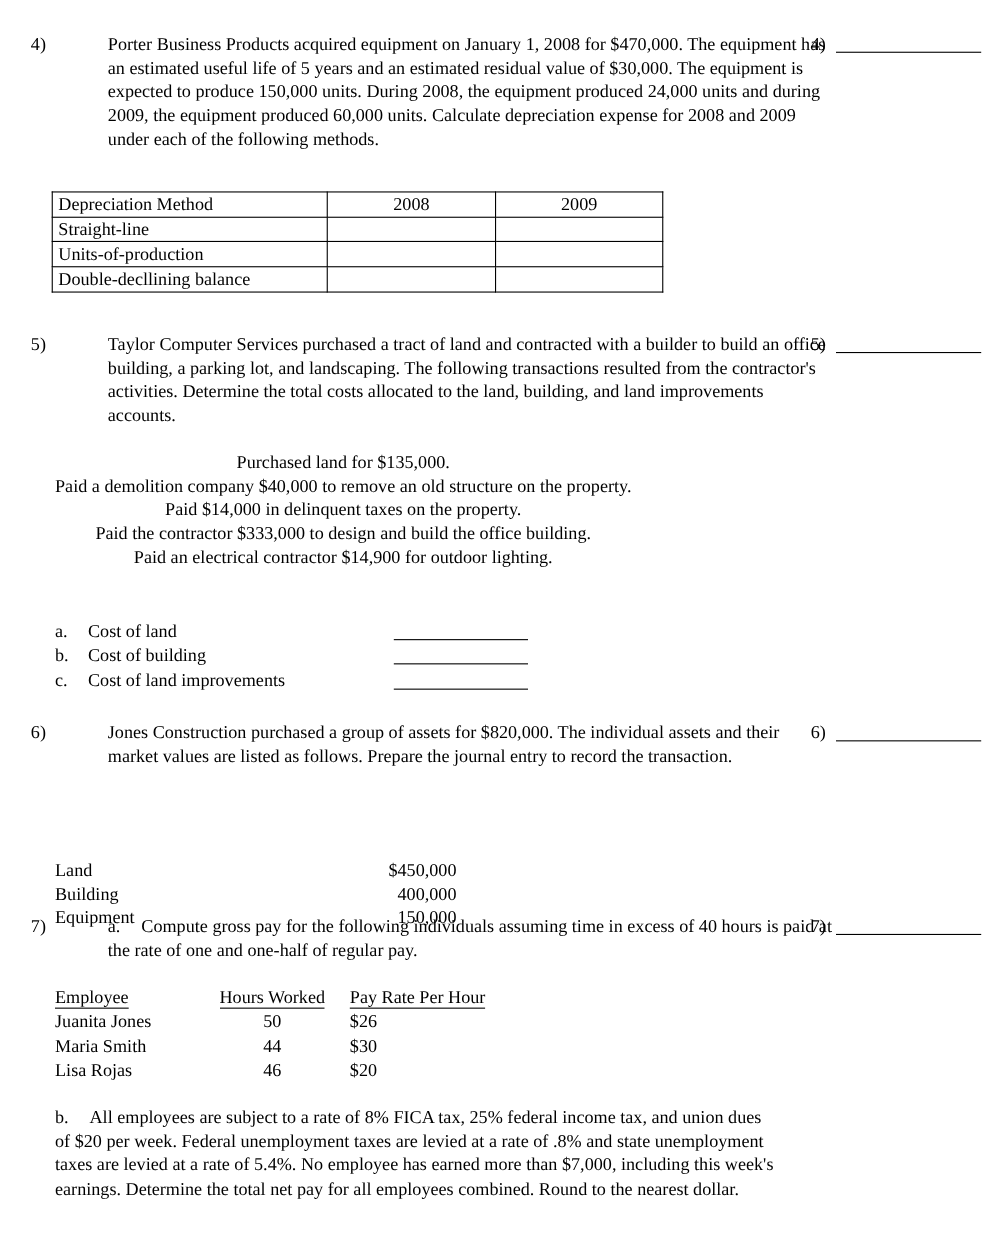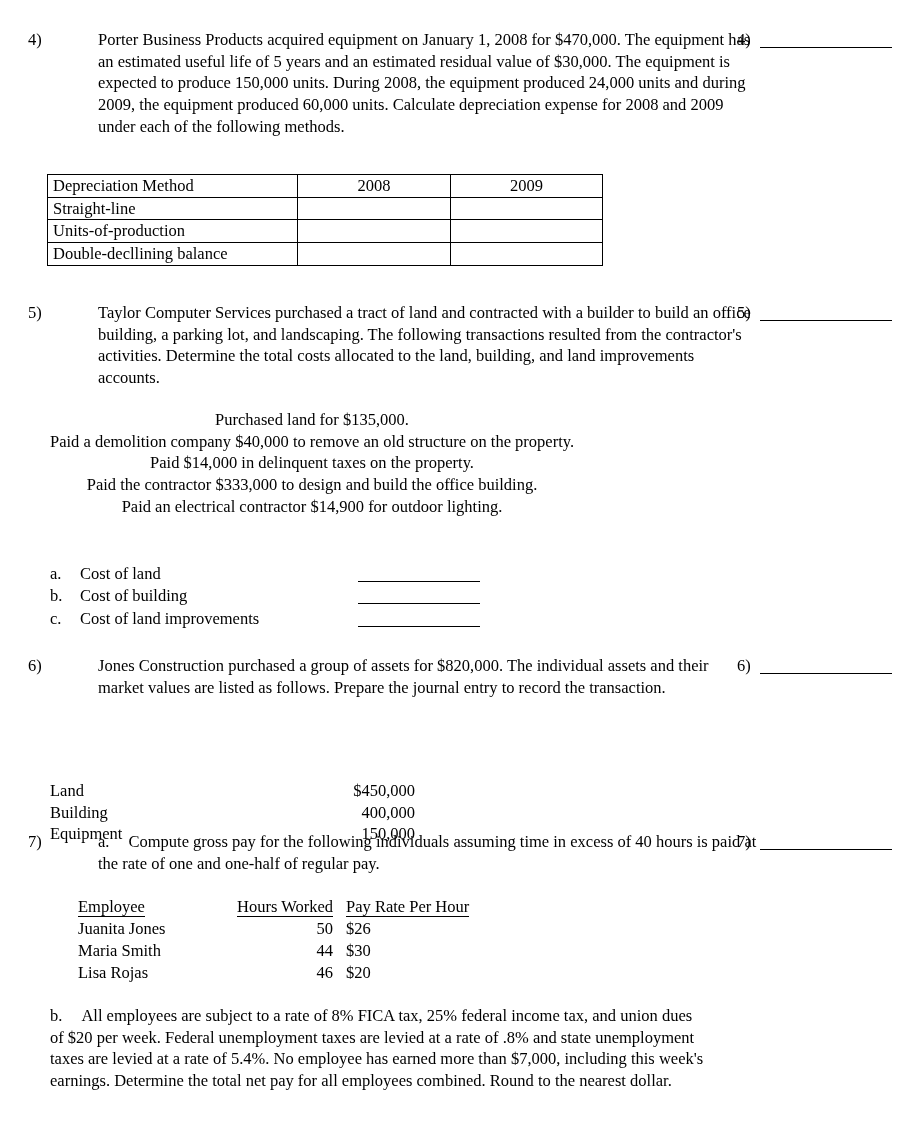--- a/index.html
+++ b/index.html
@@ -31,23 +31,23 @@
   .abc-blank { flex:0 0 122px; height:19px; border-bottom:1.5px solid #000; }
 
   
   .asset-list { position:absolute; top:780px; left:50px; }
   .asset-row { display:flex; height:21.7px; }
   .asset-name { flex:0 0 150px; }
   .asset-value { flex:0 0 215px; text-align:right; }
 
   
   .emp-table { position:absolute; top:896px; left:50px; }
-  .emp-row { display:flex; height:21.9px;margin-left:28px; }
+  .emp-row { display:flex; height:21.9px; }
   .emp-c1 { flex:0 0 140px; }
-  .emp-c2 { flex:0 0 115px; text-align:right; }
+  .emp-c2 { flex:0 0 115px; text-align:center; }
   .emp-c3 { flex:0 0 150px; text-align:left; margin-left:13px; }
   .u { border-bottom:1.5px solid #000; }
 
   .partb { position:absolute; top:1005px; left:50px; width:660px; }
 </style>
 </head>
 <body>
 
 <div class="page">
 

